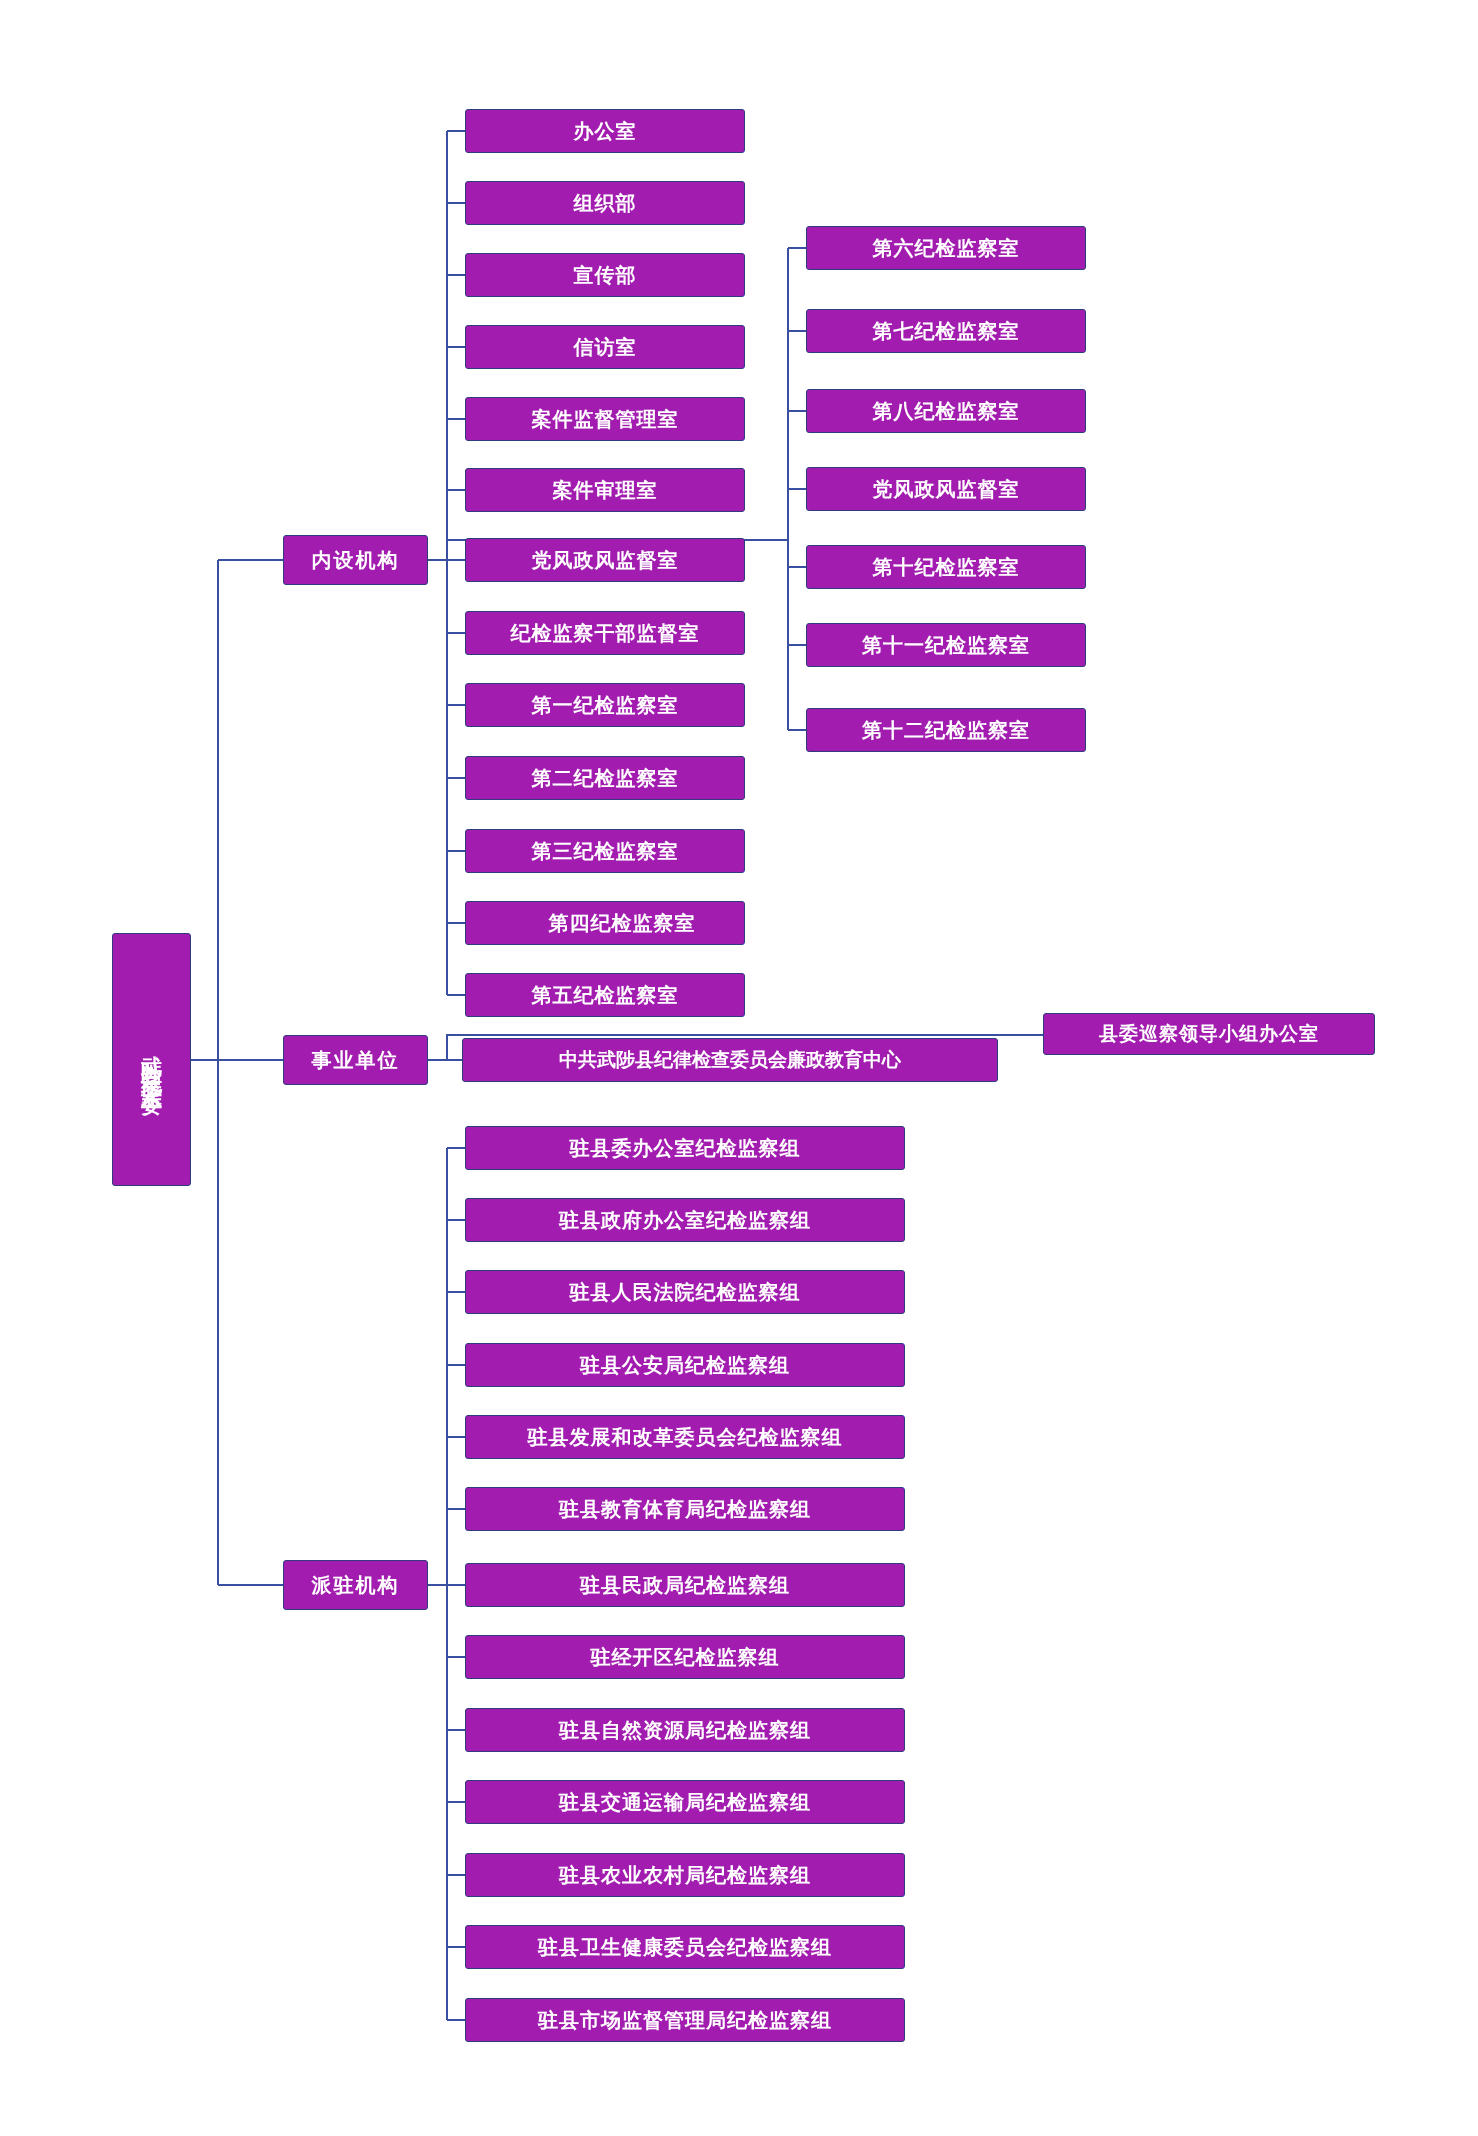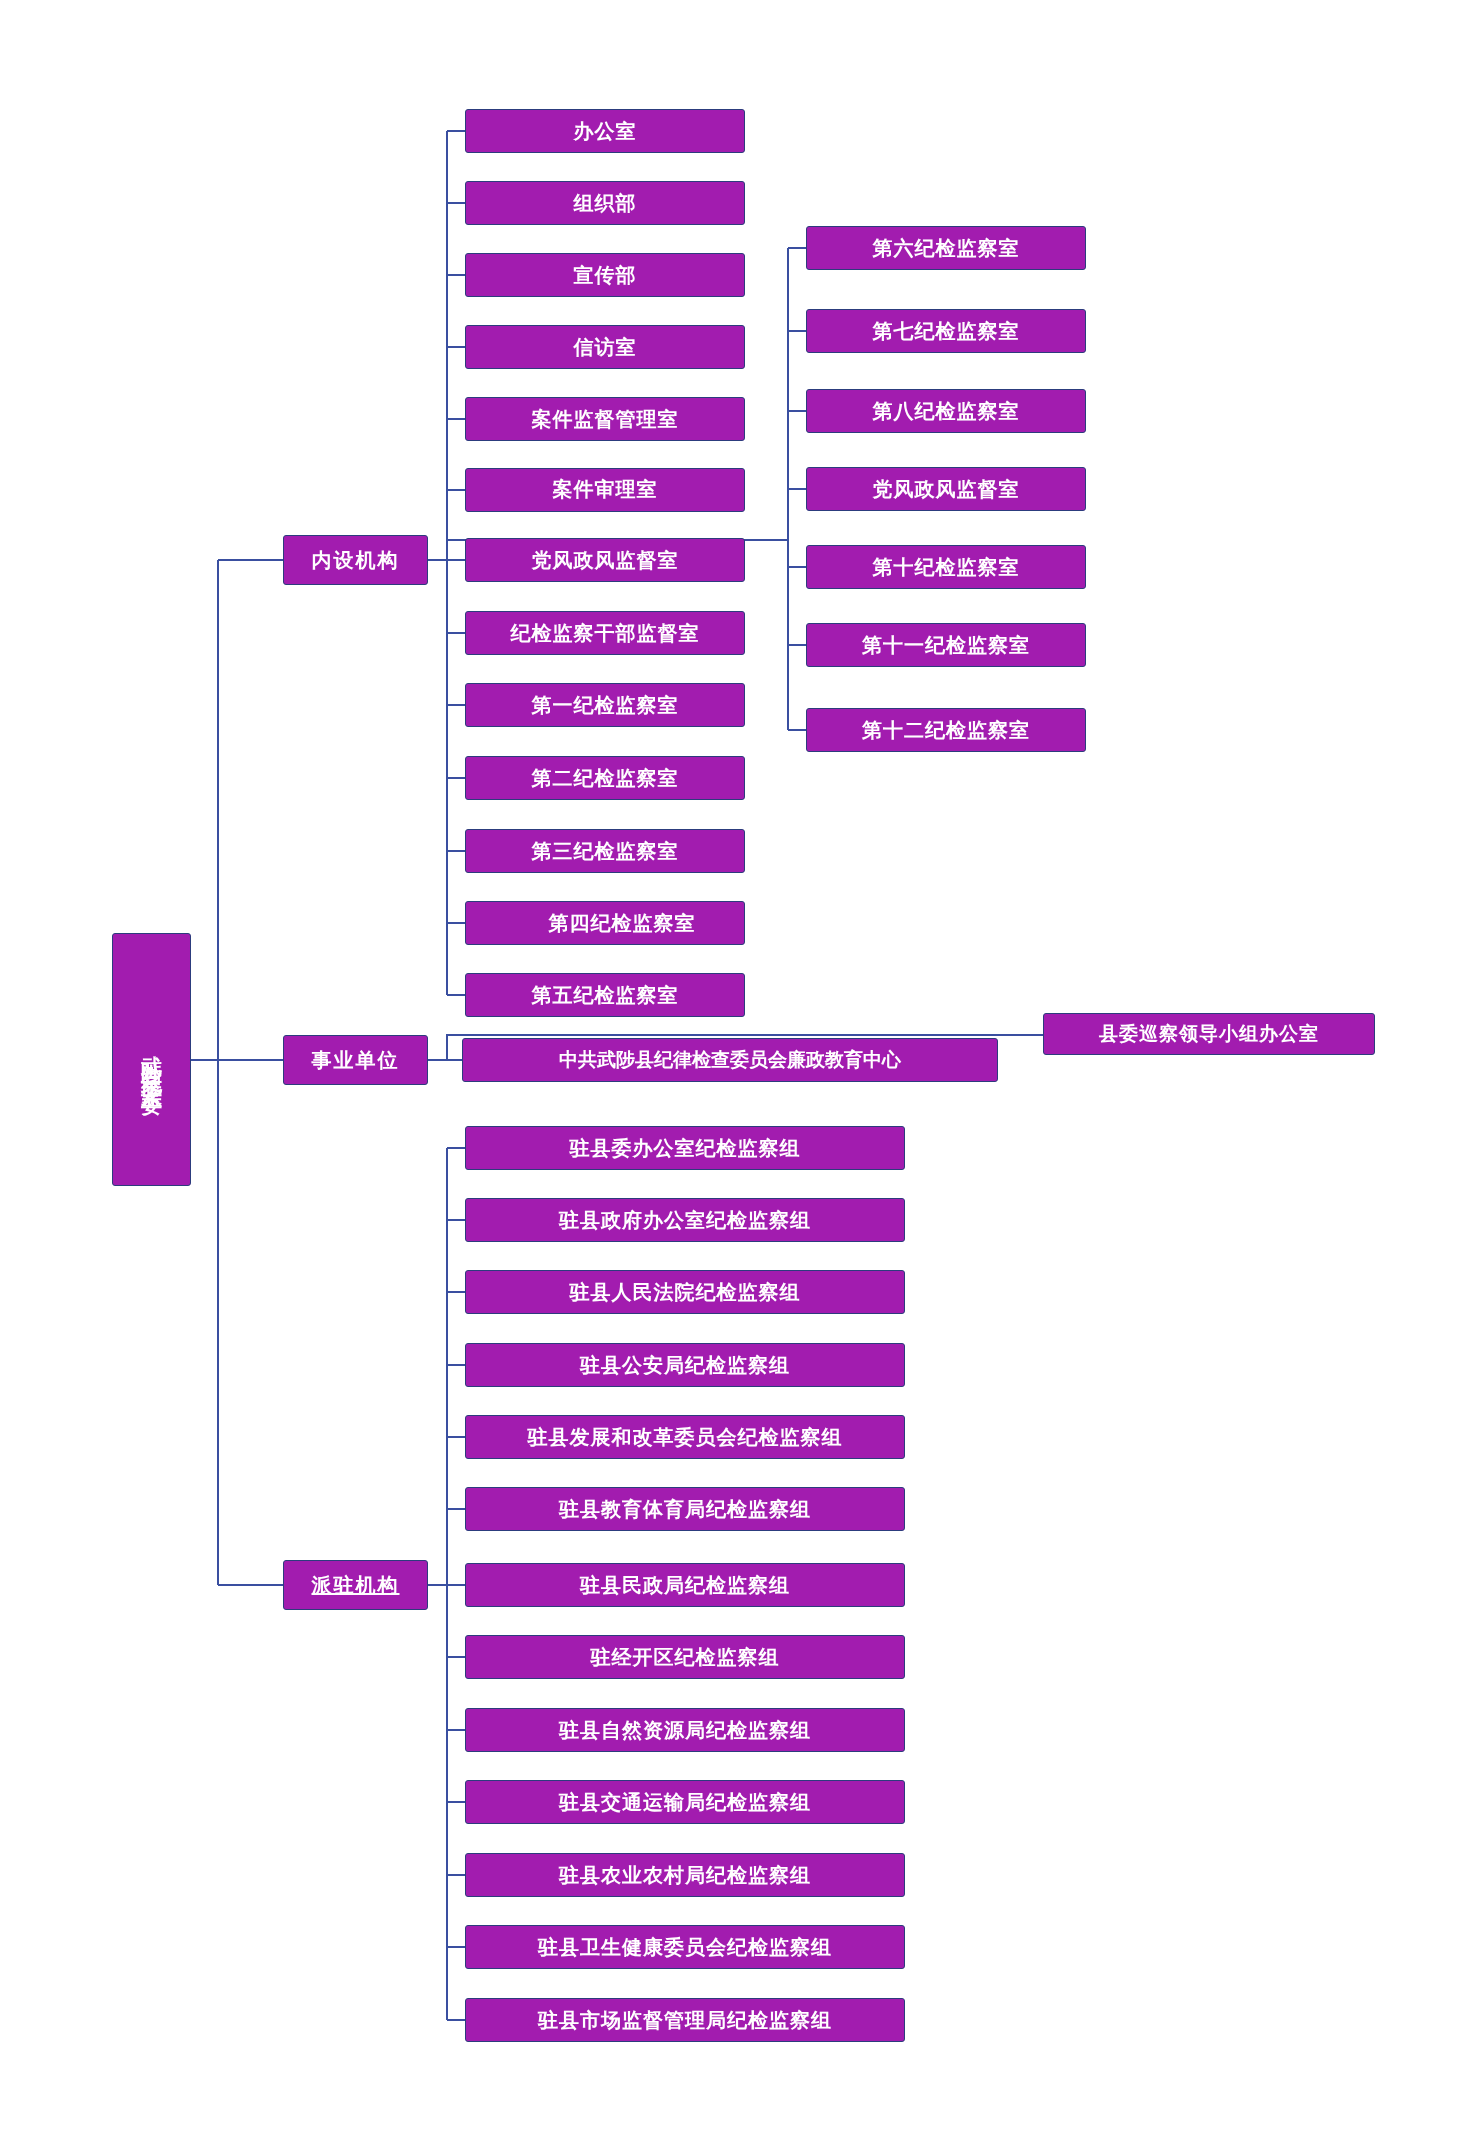--- a/index.html
+++ b/index.html
@@ -120,28 +120,28 @@
     <line x1="447" y1="1802" x2="465" y2="1802"></line>
     <line x1="447" y1="1875" x2="465" y2="1875"></line>
     <line x1="447" y1="1947" x2="465" y2="1947"></line>
     <line x1="447" y1="2020" x2="465" y2="2020"></line>
   </svg>
 
   <div class="node root-node" style="left:112px; top:933px; width:79px; height:253px;">武陟县纪委监委</div>
 
   <div class="node cat-node" style="left:283px; top:535px; width:145px; height:50px;">内设机构</div>
   <div class="node cat-node" style="left:283px; top:1035px; width:145px; height:50px;">事业单位</div>
-  <div class="node cat-node" style="left:283px; top:1560px; width:145px; height:50px;text-decoration:underline;">派驻机构</div>
+  <div class="node cat-node" style="left:283px; top:1560px; width:145px; height:50px;">派驻机构</div>
 
   <div class="node" style="left:465px; top:109px; width:280px; height:44px;">办公室</div>
   <div class="node" style="left:465px; top:181px; width:280px; height:44px;">组织部</div>
   <div class="node" style="left:465px; top:253px; width:280px; height:44px;">宣传部</div>
   <div class="node" style="left:465px; top:325px; width:280px; height:44px;">信访室</div>
   <div class="node" style="left:465px; top:397px; width:280px; height:44px;">案件监督管理室</div>
-  <div class="node" style="left:465px; top:468px; width:280px; height:44px;font-family:Liberation Mono, monospace;">案件审理室</div>
+  <div class="node" style="left:465px; top:468px; width:280px; height:44px;">案件审理室</div>
   <div class="node" style="left:465px; top:538px; width:280px; height:44px;">党风政风监督室</div>
   <div class="node" style="left:465px; top:611px; width:280px; height:44px;">纪检监察干部监督室</div>
   <div class="node" style="left:465px; top:683px; width:280px; height:44px;">第一纪检监察室</div>
   <div class="node" style="left:465px; top:756px; width:280px; height:44px;">第二纪检监察室</div>
   <div class="node" style="left:465px; top:829px; width:280px; height:44px;">第三纪检监察室</div>
   <div class="node" style="left:465px; top:901px; width:280px; height:44px;padding-left:40px;">第四纪检监察室</div>
   <div class="node" style="left:465px; top:973px; width:280px; height:44px;">第五纪检监察室</div>
 
   <div class="node" style="left:806px; top:226px; width:280px; height:44px;">第六纪检监察室</div>
   <div class="node" style="left:806px; top:309px; width:280px; height:44px;">第七纪检监察室</div>

